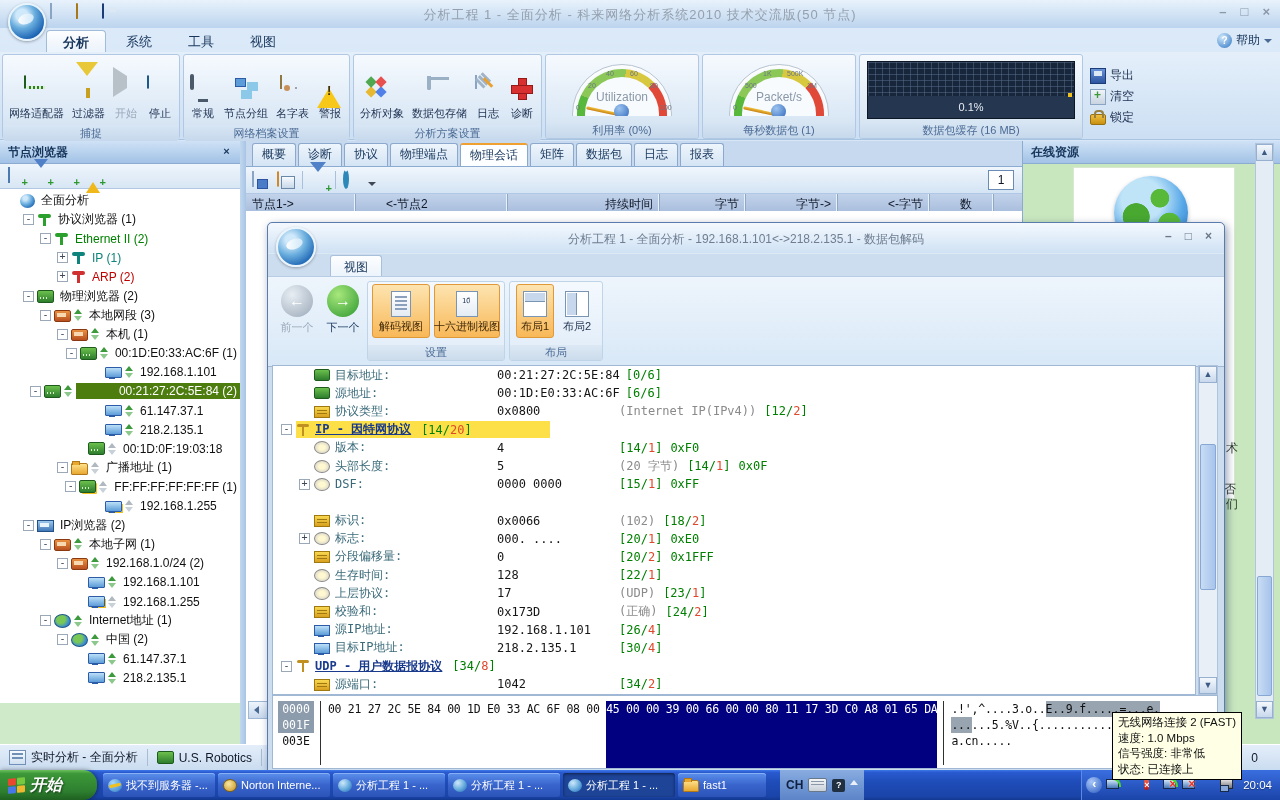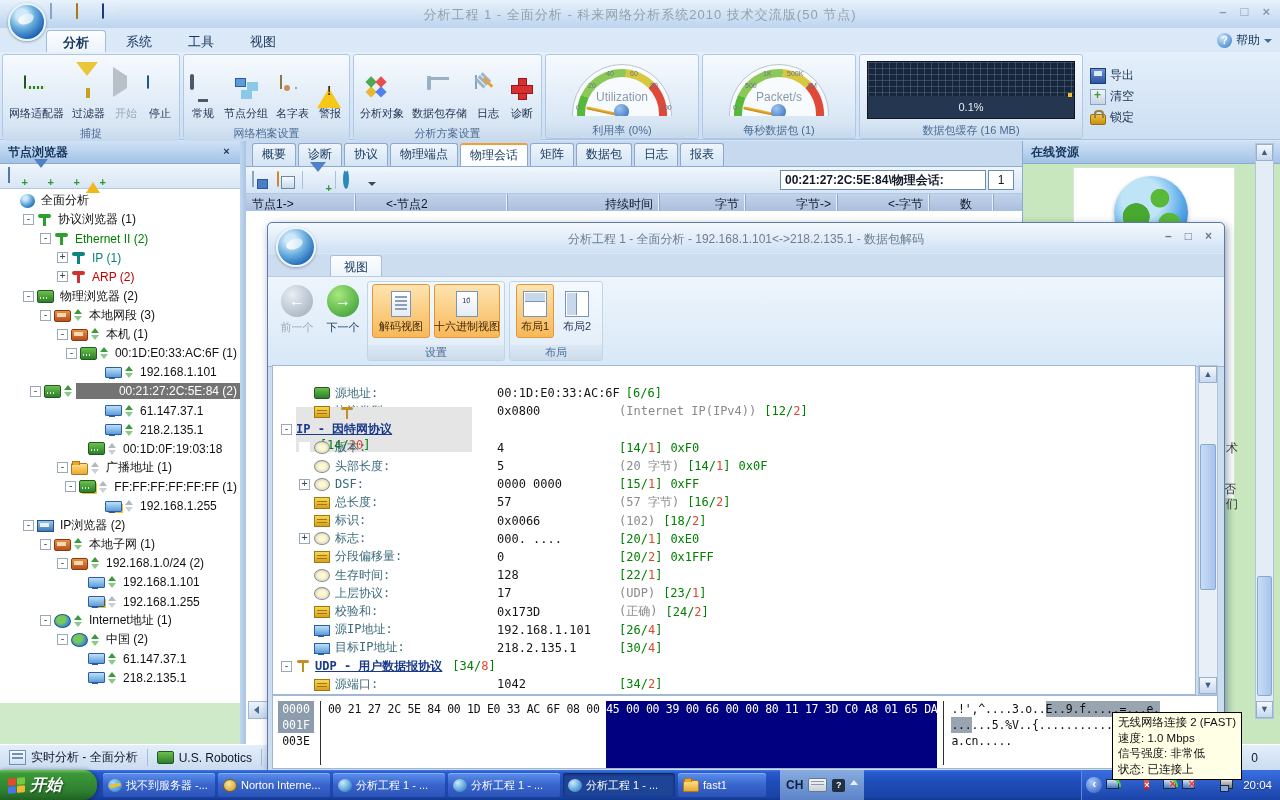--- a/index.html
+++ b/index.html
@@ -121,21 +121,21 @@
   .ic-pc::after{content:"";position:absolute;left:3px;top:9px;width:6px;height:2px;background:#2c5ca8;}
   .ic-ipnet{background:linear-gradient(#9cc8ec,#4078b8);border:1px solid #245088;width:13px;height:10px;margin-top:1px;}
   .ic-ipnet::after{content:"";position:absolute;left:2px;top:2px;width:9px;height:4px;background:#e8f4fc;}
   .ic-inet{background:radial-gradient(circle at 40% 35%,#78c858 0 35%,#3888d8 70%);border:1px solid #1c5888;border-radius:50%;width:12px;height:12px;}
   .horn{box-shadow:2px 2px 0 -1px #f0c020;}
   .tarr{width:9px;flex:0 0 9px;height:12px;margin-right:3px;position:relative;}
   .tarr::before{content:"";position:absolute;left:0;top:0;border-left:4px solid transparent;border-right:4px solid transparent;border-bottom:5px solid #3c9a3c;}
   .tarr::after{content:"";position:absolute;left:0;bottom:0;border-left:4px solid transparent;border-right:4px solid transparent;border-top:5px solid #8cc88c;}
   .tarr.y::before{border-bottom-color:#b0b8c0;} .tarr.y::after{border-top-color:#c8d0d8;}
   .tlabel{padding:1px 3px;color:#101010;}
-  .trow.tsel .tlabel{background:#737373;color:#fff;padding-left:43px;}
+  .trow.tsel .tlabel{background:#4d7c0f;color:#fff;padding-left:43px;}
   
   .splitter{position:absolute;left:240px;top:0;width:6px;bottom:0;background:linear-gradient(90deg,#c2d8f0,#a8c4e4);}
   .main-area{position:absolute;left:246px;top:0;width:776px;bottom:0;background:#fff;}
   .vtabs{height:23px;background:#c6d9ef;display:flex;gap:2px;padding:2px 0 0 6px;border-bottom:1px solid #8cabd0;}
   .vtab{padding:2px 9px 0;border:1px solid #8ca8cc;border-bottom:none;border-radius:3px 3px 0 0;background:linear-gradient(#eef5fc,#d4e4f4);font-size:12px;color:#17365c;white-space:nowrap;}
   .vtab.active{background:#fdfeff;border-top:2px solid #f0a030;font-weight:normal;}
   .mtoolbar{height:26px;background:linear-gradient(#f0f6fc,#d4e4f4);border-bottom:1px solid #b0c8e4;display:flex;align-items:center;padding:0 6px;gap:7px;position:relative;}
   .mt{width:18px;height:17px;position:relative;}
   .mt-save{background:linear-gradient(#e8f0f8,#c0d0e0);border:1px solid #8aa4c4;width:13px;height:13px;margin-top:2px;}
   .mt-save::after{content:"";position:absolute;left:5px;top:7px;width:9px;height:8px;background:#4a7cc8;border:1px solid #2c54a0;}
@@ -215,21 +215,21 @@
   .dic-proto::before{content:"";position:absolute;left:1px;top:0;right:1px;height:3px;border-radius:2px;background:currentColor;}
   .dic-proto::after{content:"";position:absolute;left:6px;top:3px;width:2px;height:9px;background:currentColor;}
   .dlabel{display:inline-block;width:162px;color:#3a6a7a;}
   .dvalue{display:inline-block;min-width:116px;color:#151515;margin-right:6px;}
   .dnote{color:#8a8a8a;margin-right:8px;}
   .dbr{color:#008000;margin-right:8px;}
   .dbr b{font-weight:normal;color:#e0482b;}
   .dmask{color:#008000;}
   .dhead{font-weight:bold;color:#1a3a8c;text-decoration:underline;}
   .dselwrap{display:inline-flex;align-items:center;}
-  .dselwrap.sel{background:#e5e5e5;padding-right:70px;flex-direction:column;}
+  .dselwrap.sel{background:#fde047;padding-right:70px;}
   .dscroll{position:absolute;right:6px;top:142px;height:328px;width:18px;background:#e9eff7;border:1px solid #b0c4dc;}
   
   .hexarea{position:absolute;left:4px;right:6px;top:472px;height:72px;background:#fff;border:1px solid #a0b8d4;font-family:"DejaVu Sans Mono",monospace;font-size:11.5px;overflow:hidden;}
   .hexrow{height:16px;line-height:16px;white-space:pre;display:flex;}
   .hoff{flex:0 0 36px;margin-left:5px;text-align:center;color:#101010;}
   .hoff.sel{background:#8c9cac;color:#fff;}
   .hdiv{flex:0 0 1px;background:#303030;margin:0 7px 0 6px;height:64px;}
   .hbytes{flex:0 0 640px;color:#101010;letter-spacing:-0.3px;}
   .hascii{color:#101010;letter-spacing:-0.2px;}
   .hl{background:#000080;color:#fff;}
@@ -639,21 +639,20 @@
             <span class="vtab">报表</span>
           </div>
         <div class="mtoolbar">
           <span class="mt"><span class="mt-save"></span></span>
           <span class="mt"><span class="mt-decode"></span></span>
           <span class="vsep"></span>
           <span class="mt"><span class="mt-filter"></span></span>
           <span class="vsep"></span>
           <span class="mt"><span class="mt-refresh"></span></span>
           <span class="mt-drop"></span>
-          <span class="addrbox">00:21:27:2C:5E:84\物理会话:</span>
           <span class="addrcount">1</span>
         </div>
         <div class="theader" id="table-header">
             <span class="thcell" style="width: 110px;">节点1-&gt;</span>
             <span class="thcell" style="width: 128px;">&lt;-节点2</span>
             <span class="thcell num" style="width: 128px;">持续时间</span>
             <span class="thcell num" style="width: 62px;">字节</span>
             <span class="thcell num" style="width: 68px;">字节-&gt;</span>
             <span class="thcell num" style="width: 68px;">&lt;-字节</span>
             <span class="thcell" style="width: 40px;">数</span>
@@ -737,20 +736,26 @@
         </div>
         <div class="obtn off" style="left: 290px; width: 38px;">
           <span class="di-l2"></span>
           <span>布局2</span>
         </div>
       </div>
     <div class="decode" id="decode-tree">
         <div class="drow">
           <span class="dind" style="width: 26px;"></span>
           <span class="dexp none"></span>
+          <span class="dselwrap">
+            <span class="dicon dic-mac"></span>
+            <span class="dlabel">目标地址:</span>
+            <span class="dvalue">00:21:27:2C:5E:84</span>
+            <span class="dbr">[0/6]</span>
+          </span>
         </div>
         <div class="drow">
           <span class="dind" style="width: 26px;"></span>
           <span class="dexp none"></span>
           <span class="dselwrap">
             <span class="dicon dic-mac"></span>
             <span class="dlabel">源地址:</span>
             <span class="dvalue">00:1D:E0:33:AC:6F</span>
             <span class="dbr">[6/6]</span>
           </span>
@@ -805,27 +810,20 @@
             <span class="dicon dic-flag"></span>
             <span class="dlabel">DSF:</span>
             <span class="dvalue">0000 0000</span>
             <span class="dbr">[15/<b>1</b>]</span>
             <span class="dmask">0xFF</span>
           </span>
         </div>
         <div class="drow">
           <span class="dind" style="width: 26px;"></span>
           <span class="dexp none"></span>
-          <span class="dselwrap">
-            <span class="dicon dic-field"></span>
-            <span class="dlabel">总长度:</span>
-            <span class="dvalue">57</span>
-            <span class="dnote">(57 字节)</span>
-            <span class="dbr">[16/<b>2</b>]</span>
-          </span>
         </div>
         <div class="drow">
           <span class="dind" style="width: 26px;"></span>
           <span class="dexp none"></span>
           <span class="dselwrap">
             <span class="dicon dic-field"></span>
             <span class="dlabel">标识:</span>
             <span class="dvalue">0x0066</span>
             <span class="dnote">(102)</span>
             <span class="dbr">[18/<b>2</b>]</span>

